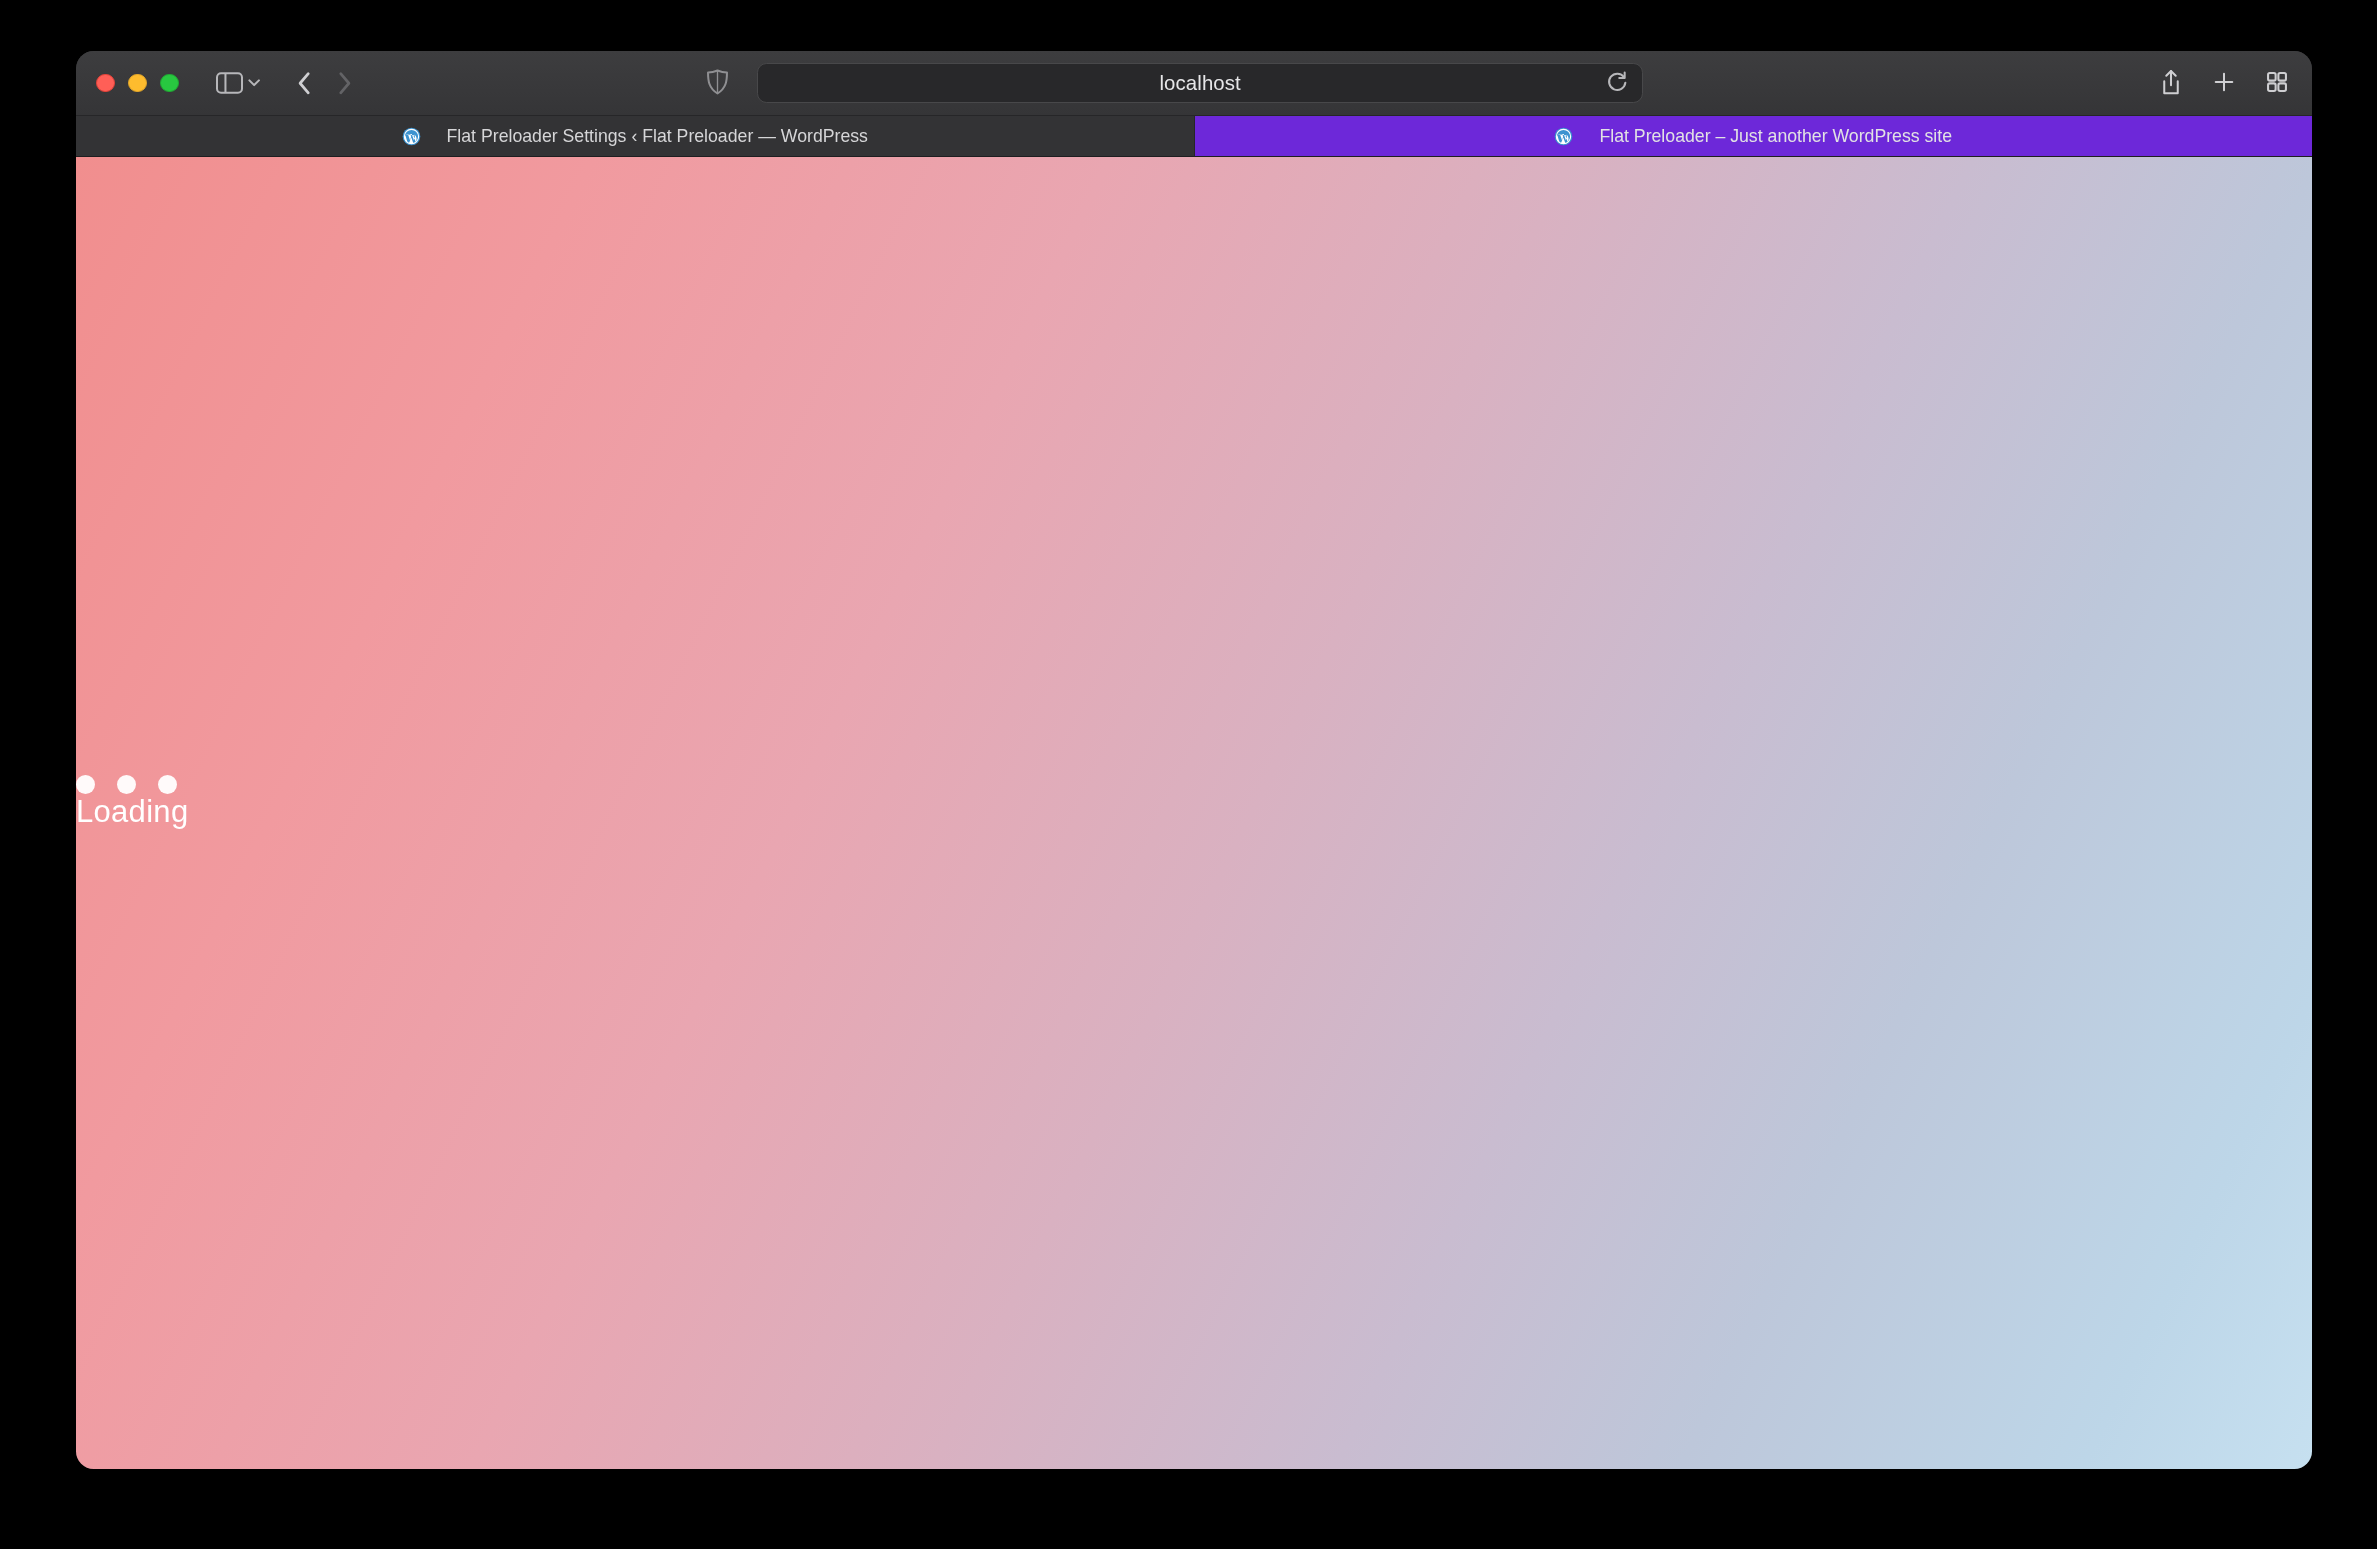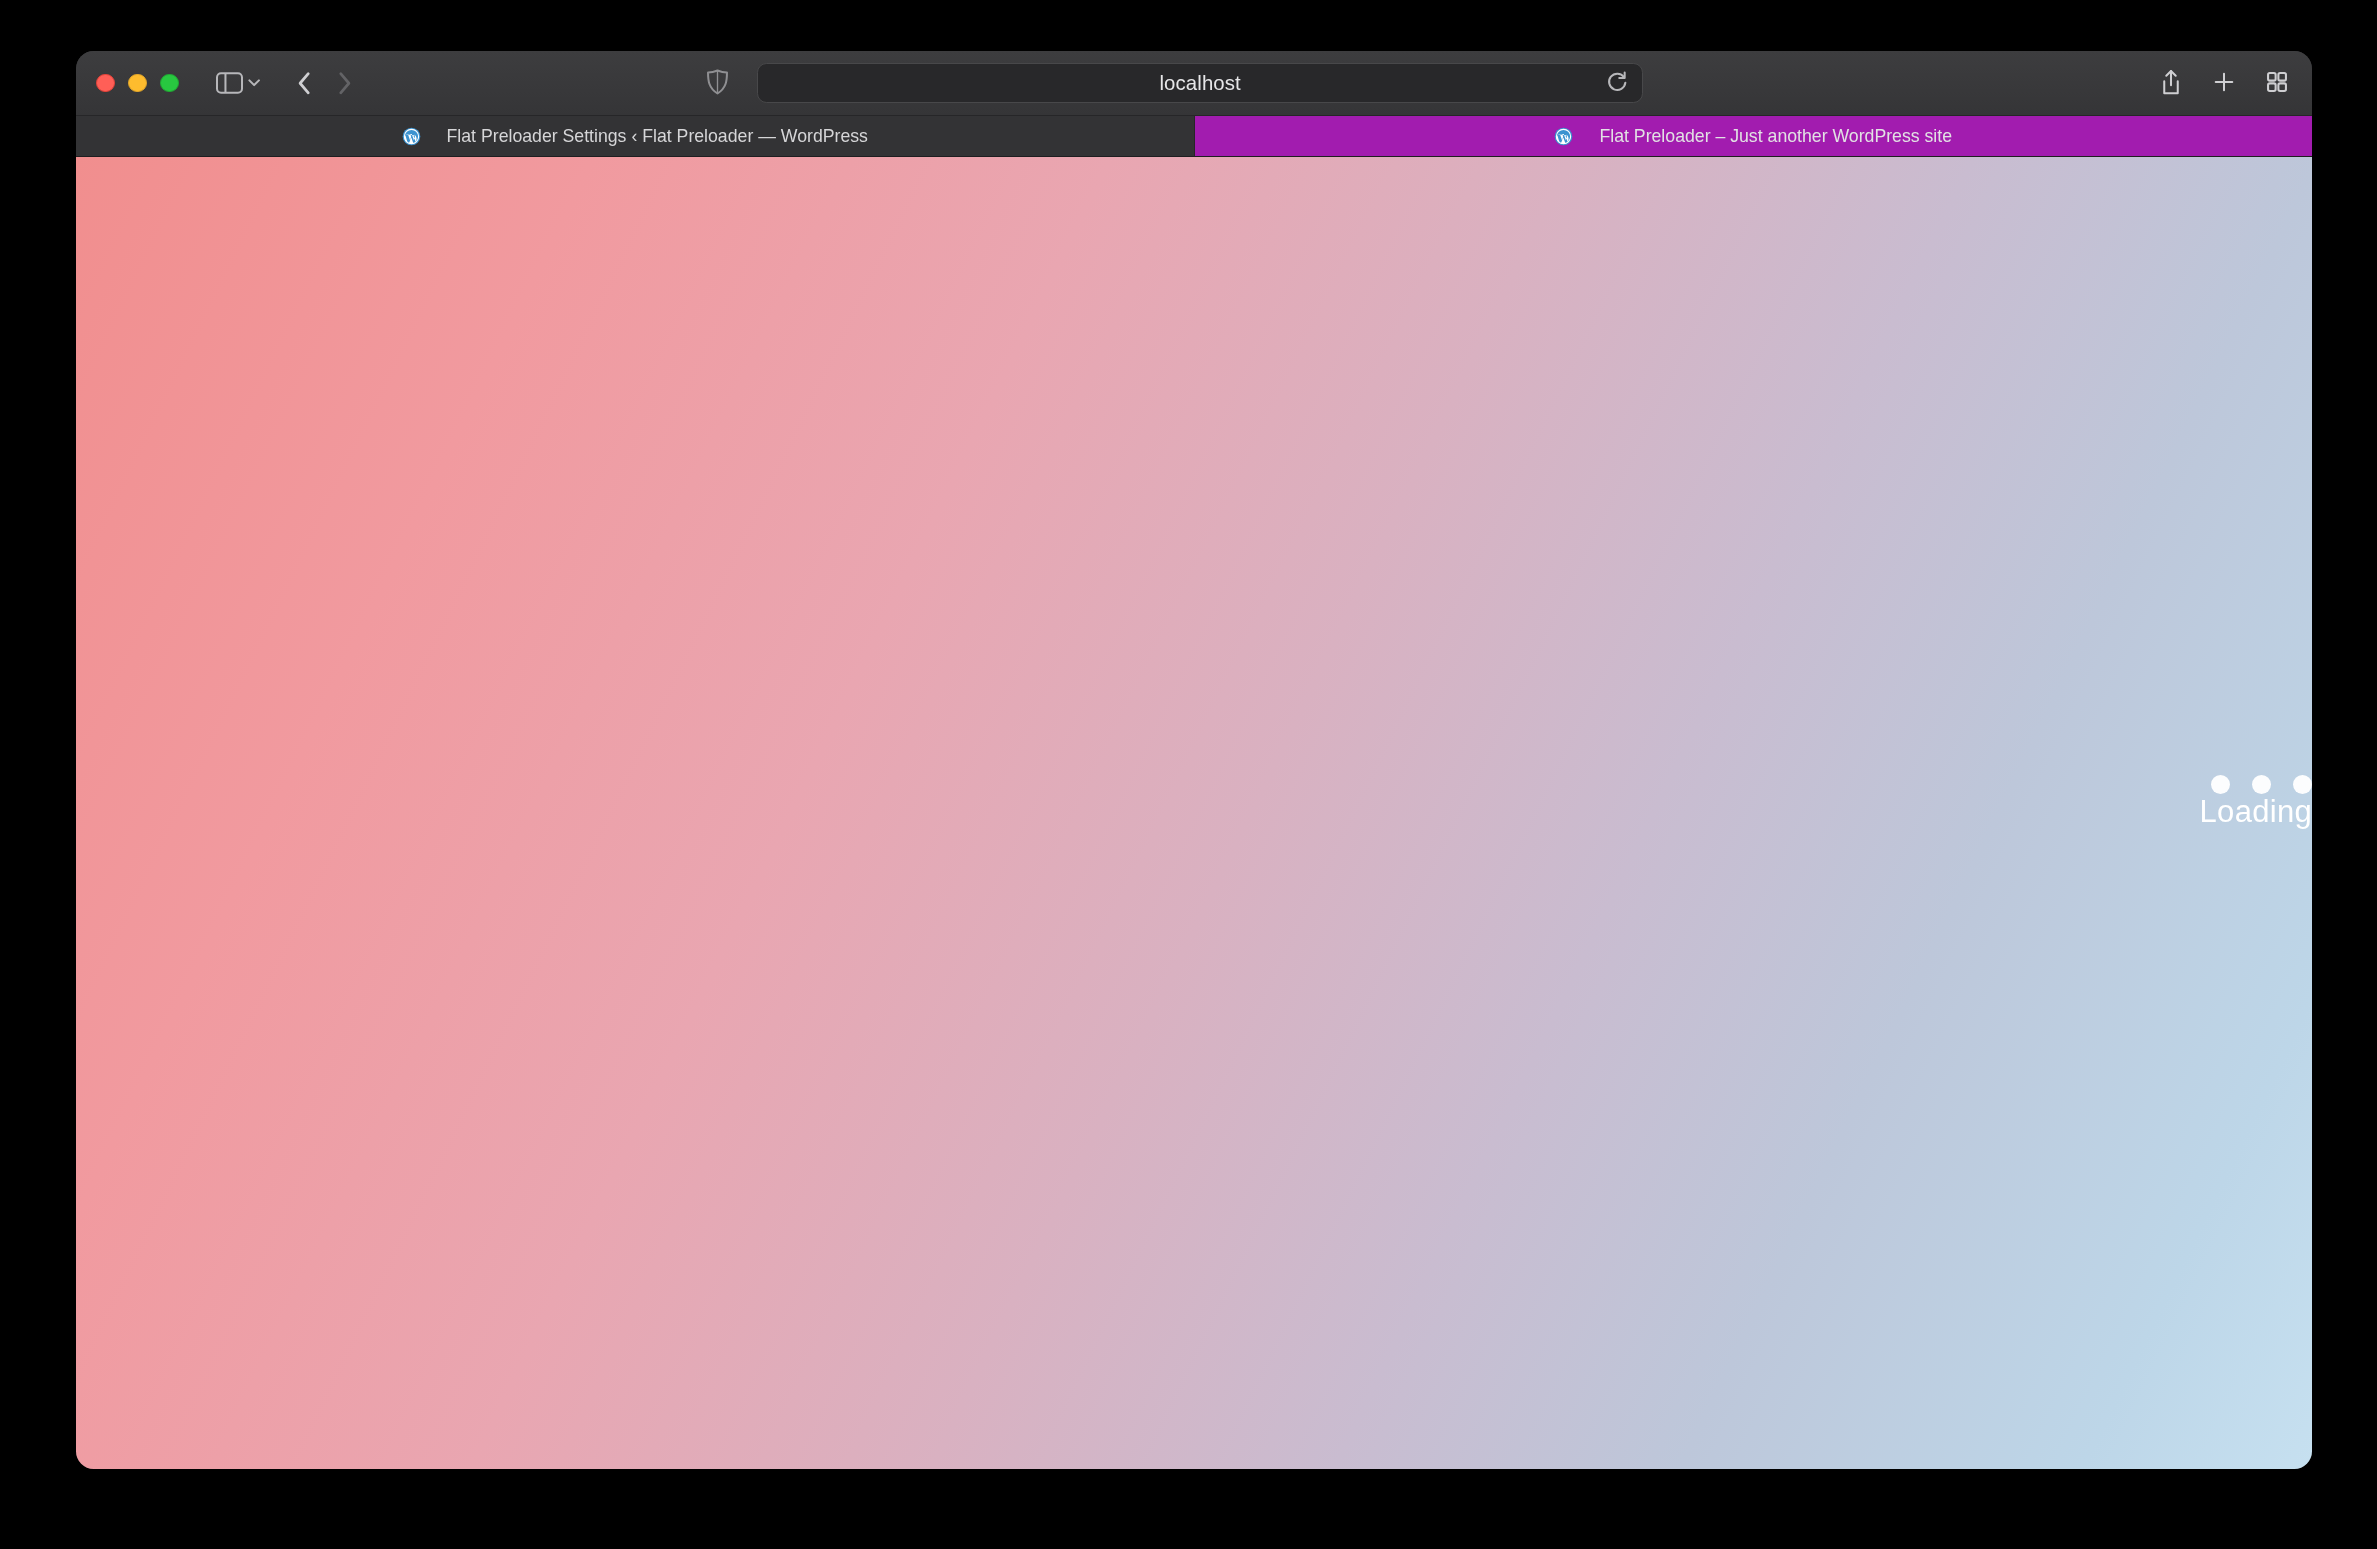--- a/index.html
+++ b/index.html
@@ -129,21 +129,21 @@
       font-size: 17.7px;
       color:#e2e2e4;
       position: relative;
     }
     .tab.inactive {
       background:#333335;
       color:#d6d6d8;
       border-right:0.7px solid #262628;
     }
     .tab.active {
-      background:#a21caf;
+      background:#6d28d9;
     }
     .tab .favicon svg { display:block; }
 
     
     .viewport {
       flex: 1;
       position: relative;
       overflow: hidden;
     }
 
@@ -154,21 +154,21 @@
         #f18e8e 0%,
         #f19a9f 18%,
         #e9a6b1 36%,
         #d9b1c1 52%,
         #c9bcd0 66%,
         #bdc7da 78%,
         #bdd6e8 92%,
         #c6e0f0 100%);
       display: flex;
       flex-direction: column;
-      align-items: flex-end;
+      align-items: flex-start;
       justify-content: center;
     }
 
     .dots {
       display: flex;
       gap: 22px;
       align-items: center;
       margin-top: -20.4px;
     }
     .dot {

